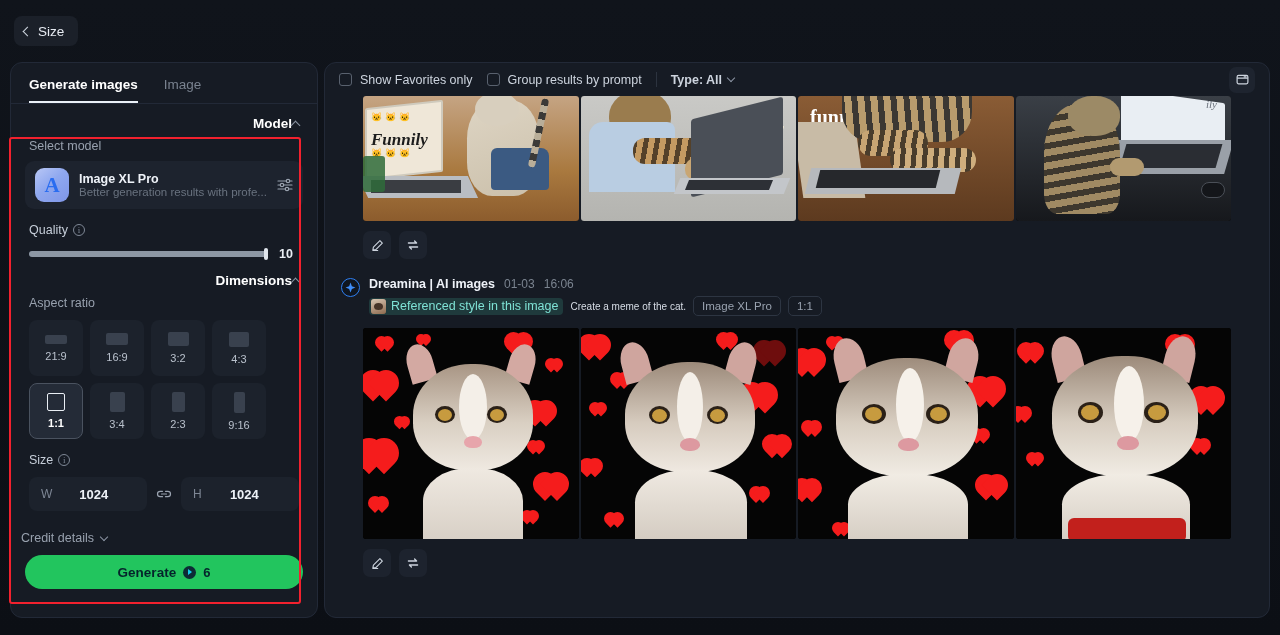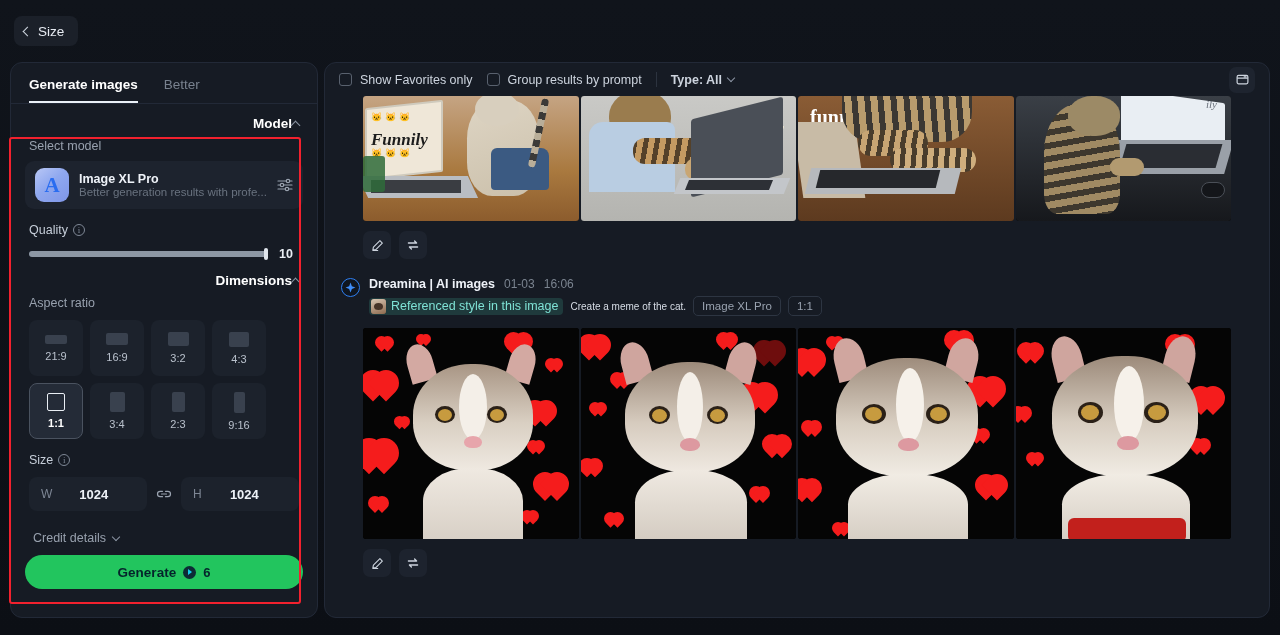--- a/index.html
+++ b/index.html
@@ -87,21 +87,21 @@
   .ratio-cell.sel .ratio-shape { background:#242b37; border:1.8px solid #e9eef4; }
   .ratio-lbl { color:#b9c1cc; font-size:11px; }
   .ratio-cell.sel .ratio-lbl { color:#ffffff; font-weight:bold; }
 
   .size-row { display:flex; align-items:center; gap:9px; padding:10px 18px 0 18px; }
   .size-box { flex:1; height:34px; background:#1c222c; border-radius:8px; display:flex; align-items:center; padding:0 12px; cursor:text;}
   .size-k { color:#7d8694; font-size:12px; }
   .size-v { flex:1; text-align:center; color:#eef2f8; font-size:13px; font-weight:bold; }
   .link-ico { width:16px; height:12px; flex:none; }
 
-  .credit-details { display:flex; align-items:center; gap:7px; padding:20px 18px 0 22px; cursor:pointer; }
+  .credit-details { display:flex; align-items:center; gap:7px; padding:20px 18px 0 10px; cursor:pointer; }
   .credit-details .t { color:#98a1ae; font-size:12.5px; }
 
   .gen-btn {
     margin:10px 14px 0 14px; height:34px; background:#22c55e; border-radius:17px;
     display:flex; align-items:center; justify-content:center; gap:7px; cursor:pointer;
   }
   .gen-btn .lbl { color:#05232b; font-size:13.5px; font-weight:bold; }
   .gen-coin { width:13px; height:13px; border-radius:50%; background:#0d2c35; position:relative; }
   .gen-coin::after{ content:""; position:absolute; left:4.5px; top:3px; border-left:4px solid #13ccea; border-top:3.5px solid transparent; border-bottom:3.5px solid transparent;}
   .gen-cnt { color:#05232b; font-size:13px; font-weight:bold; }
@@ -164,21 +164,21 @@
   <div class="back-btn">
     <i class="chev-left"></i>
     <span>Size</span>
   </div>
 </div>
 
 <div class="left-panel">
 
   <div class="tabs">
     <div class="tab active">Generate images</div>
-    <div class="tab">Better</div>
+    <div class="tab">Image</div>
   </div>
 
   <div class="sec-head">
     <span class="sec-title">Model</span>
     <i class="chev-up"></i>
   </div>
   <div class="field-label">Select model</div>
 
   <div class="model-card">
     <div class="model-logo">A</div>

